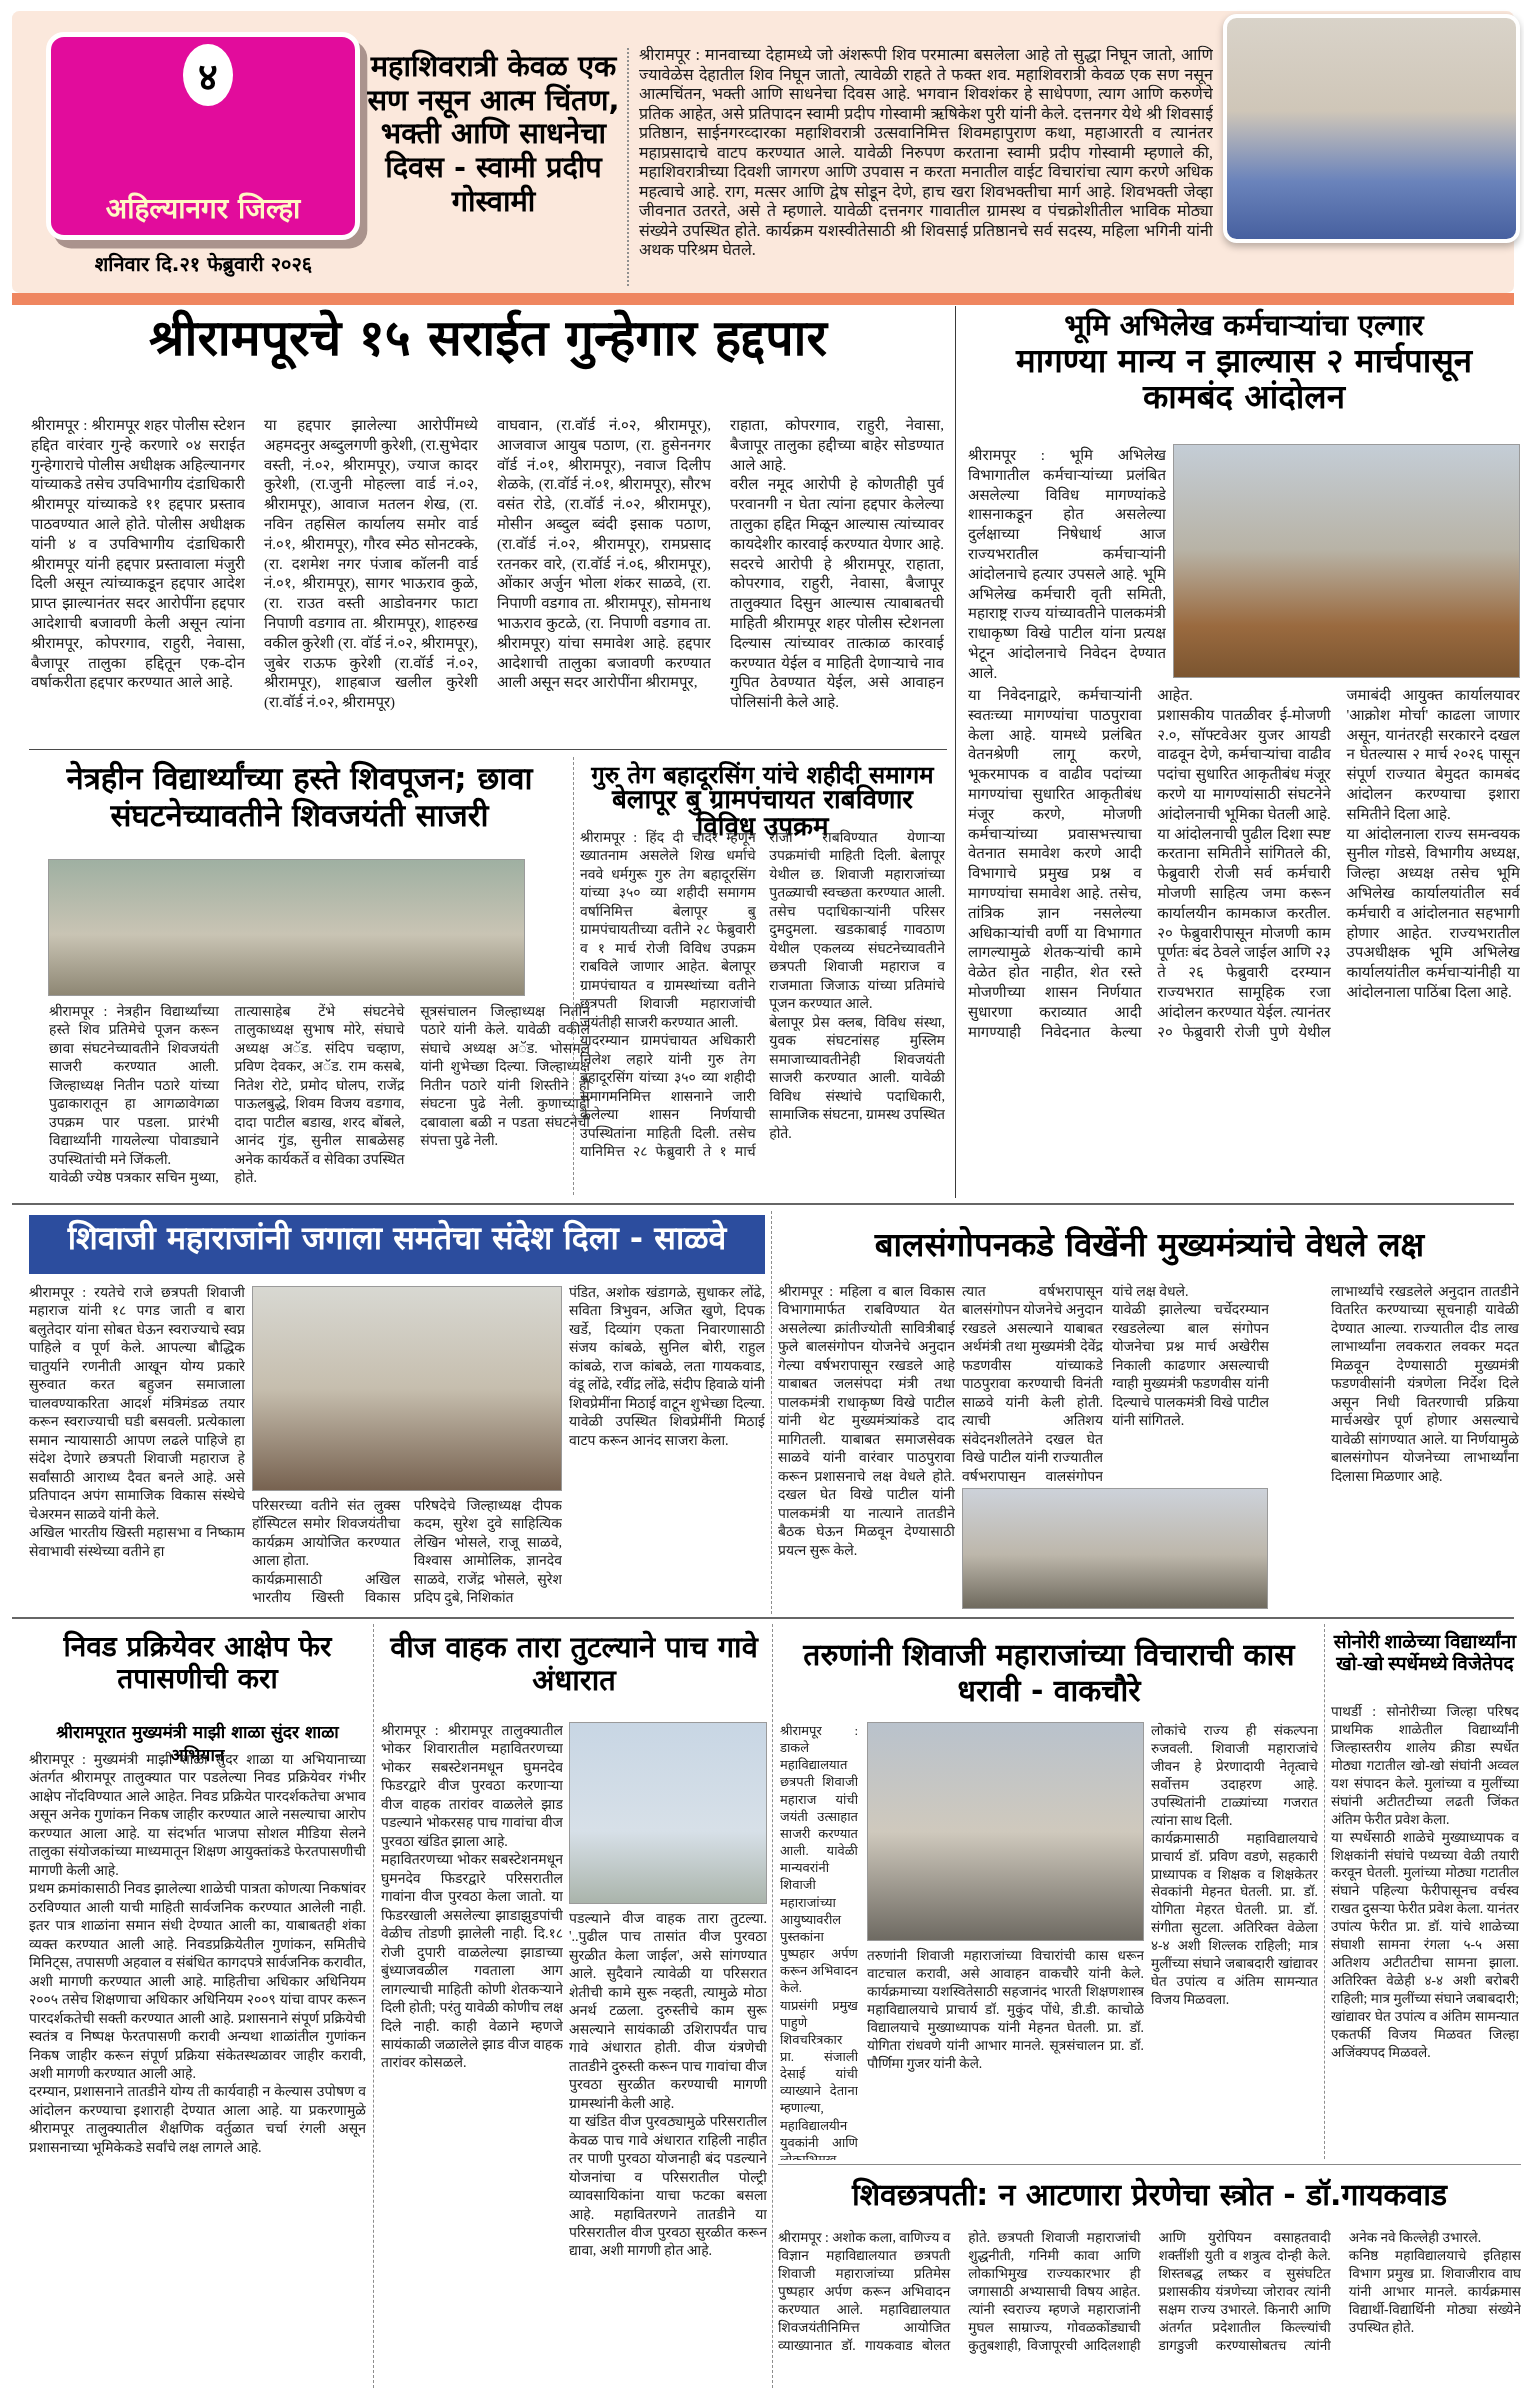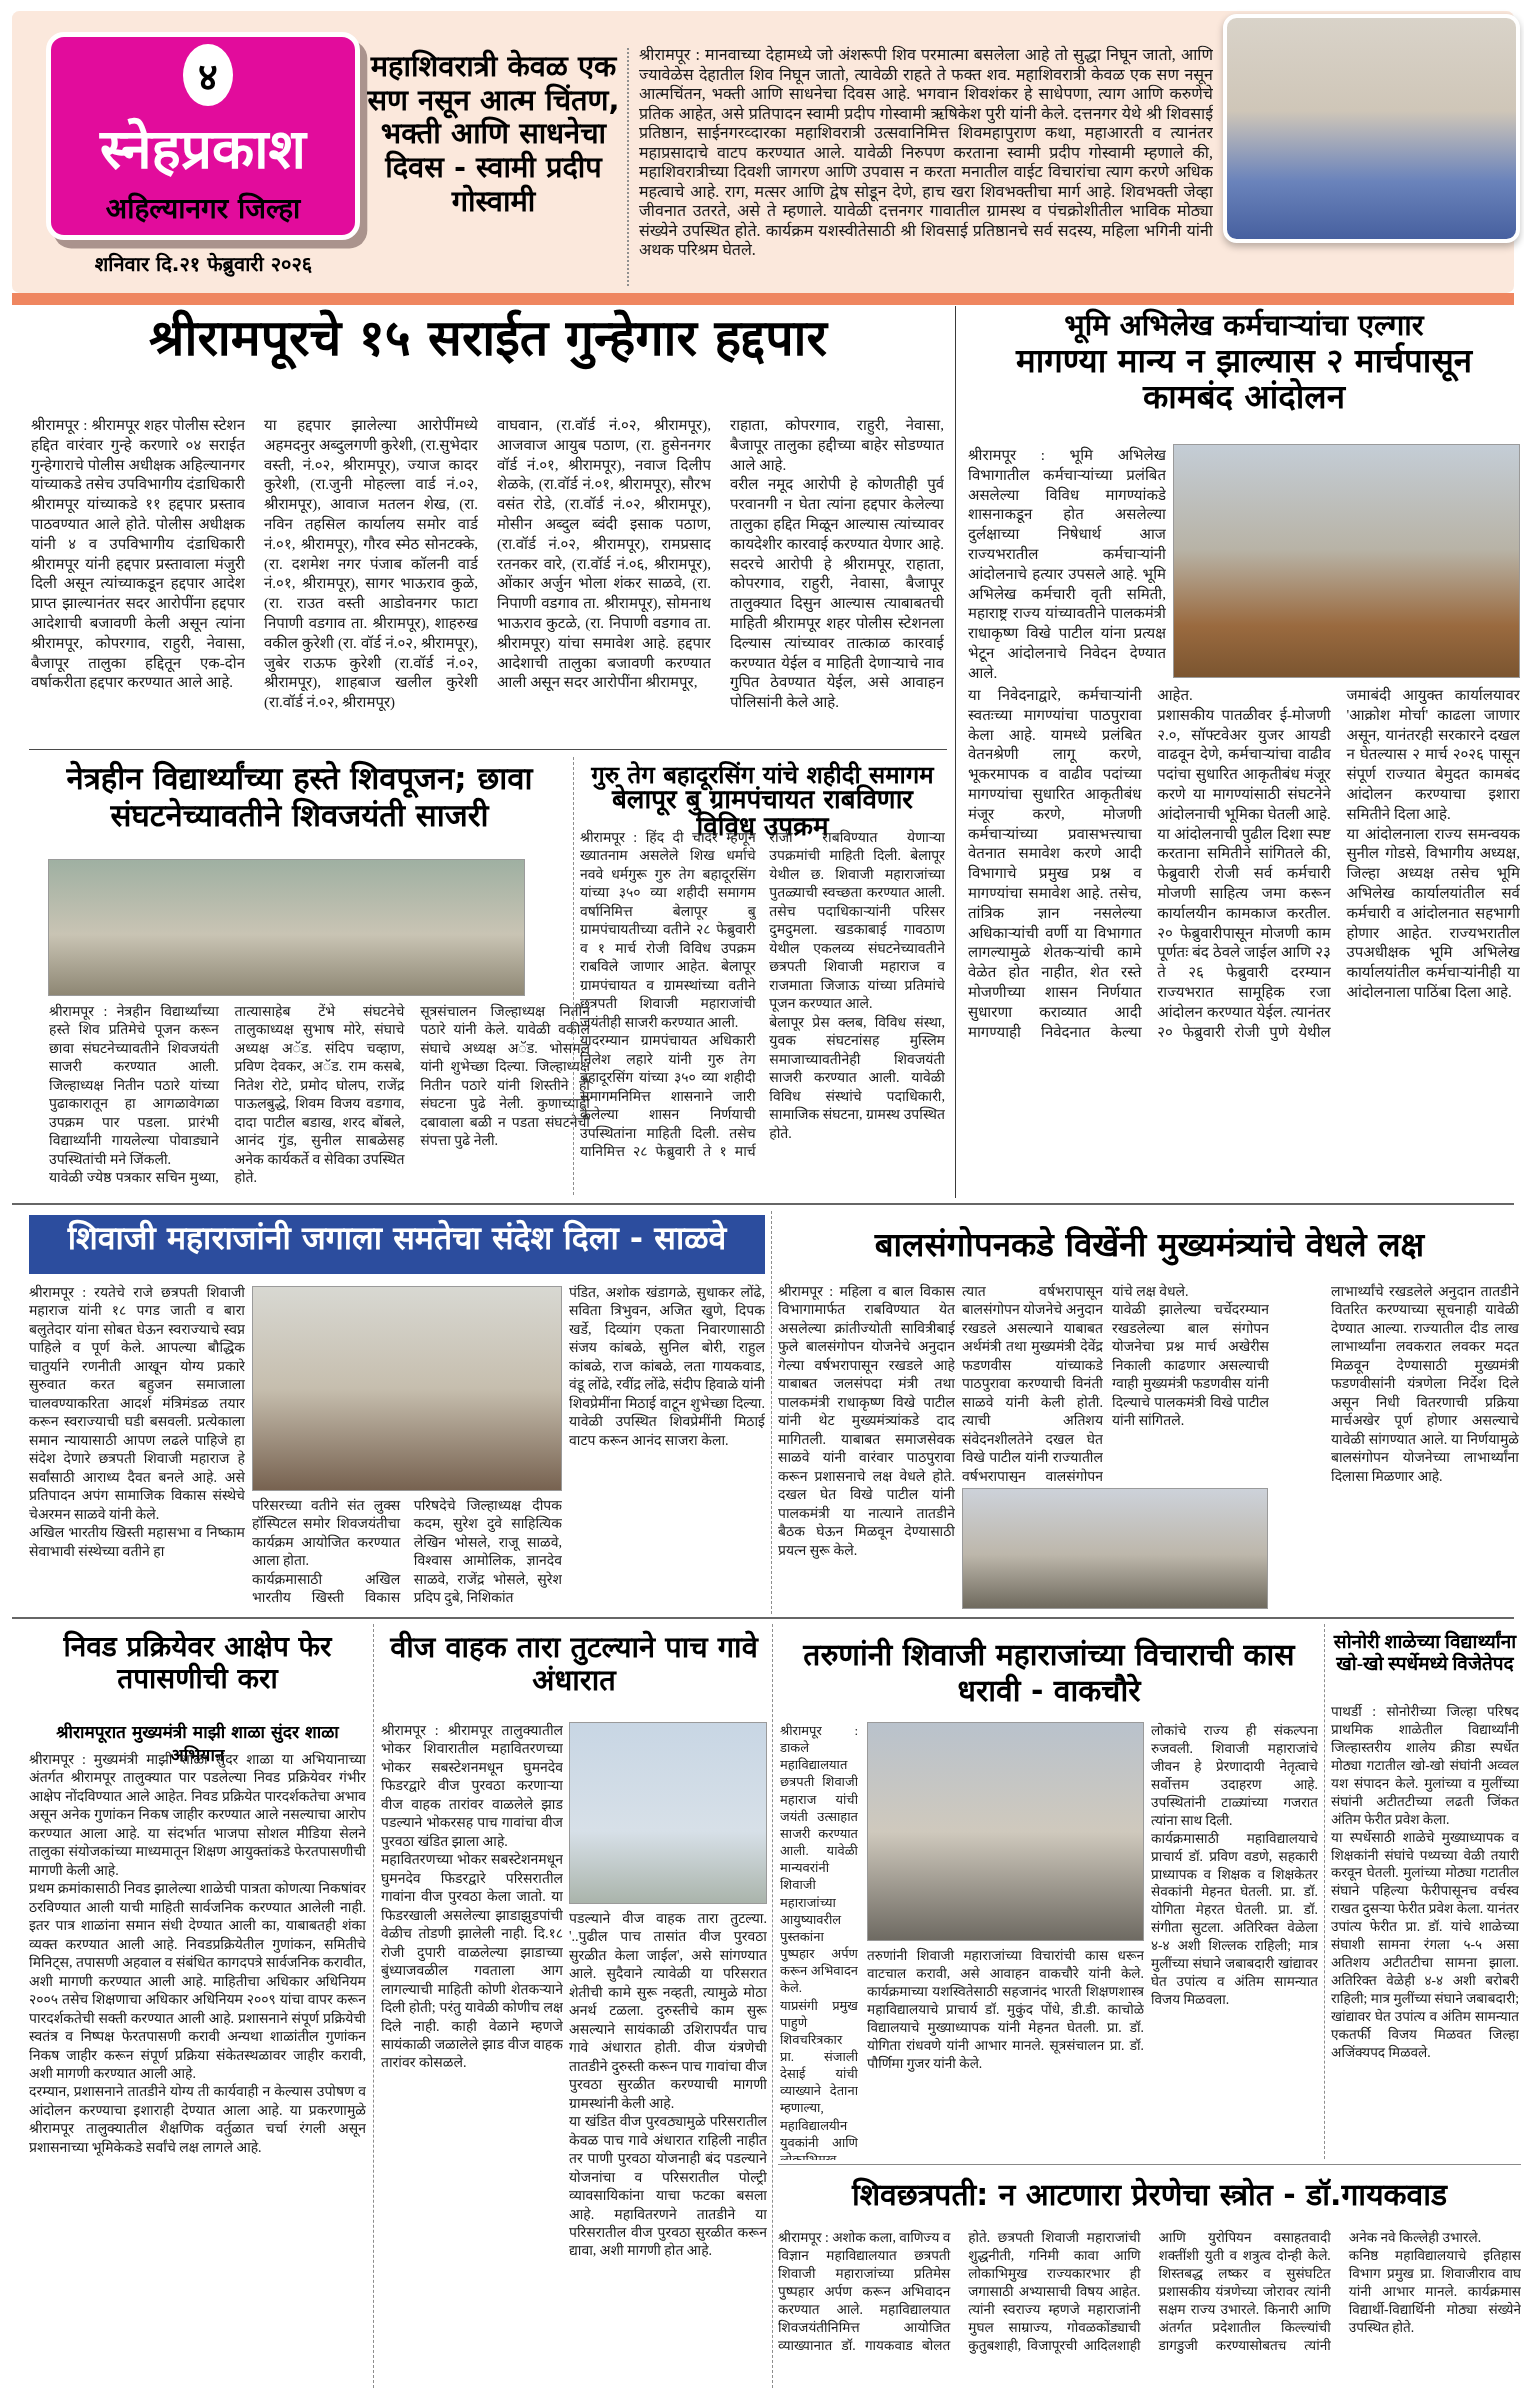--- a/index.html
+++ b/index.html
@@ -33,22 +33,21 @@
 </style>
 </head>
 <body>
 
 <div class="abs cream" style="left:11.5px;top:10.5px;width:1502px;height:282px;"></div>
 
 <div class="abs mast" style="left:46px;top:32px;width:314px;height:208px;">
   <div class="abs oval" style="left:132px;top:7.3px;width:50px;height:62px;">
     <span class="hd" style="font-size:38px;color:#000;">४</span>
   </div>
-  <div class="abs hd" style="left:0;top:72px;width:100%;font-size:55px;color:#fff;">स्नेहप्रकाश</div>
-  <div class="abs hd" style="left:0;top:151px;width:100%;font-size:28px;color:#000000;">अहिल्यानगर जिल्हा</div>
+  <div class="abs hd" style="left:0;top:151px;width:100%;font-size:28px;color:#fef9c3;">अहिल्यानगर जिल्हा</div>
 </div>
 
 <div class="abs hd" style="left:31px;top:250px;width:345px;font-size:20px;">शनिवार दि.२१ फेब्रुवारी २०२६</div>
 
 <div class="abs hd" style="left:366px;top:50px;width:255px;height:235px;font-size:29px;line-height:1.16;">महाशिवरात्री केवळ एक सण नसून आत्म चिंतण, भक्ती आणि साधनेचा दिवस - स्वामी प्रदीप गोस्वामी</div>
 
 <div class="abs dotv" style="left:627px;top:48px;height:238px;"></div>
 
 <div class="abs txt" style="left:639px;top:45px;width:574px;height:246px;font-size:16px;line-height:1.22;overflow:hidden;">श्रीरामपूर : मानवाच्या देहामध्ये जो अंशरूपी शिव परमात्मा बसलेला आहे तो सुद्धा निघून जातो, आणि ज्यावेळेस देहातील शिव निघून जातो, त्यावेळी राहते ते फक्त शव. महाशिवरात्री केवळ एक सण नसून आत्मचिंतन, भक्ती आणि साधनेचा दिवस आहे. भगवान शिवशंकर हे साधेपणा, त्याग आणि करुणेचे प्रतिक आहेत, असे प्रतिपादन स्वामी प्रदीप गोस्वामी ऋषिकेश पुरी यांनी केले. दत्तनगर येथे श्री शिवसाई प्रतिष्ठान, साईनगरव्दारका महाशिवरात्री उत्सवानिमित्त शिवमहापुराण कथा, महाआरती व त्यानंतर महाप्रसादाचे वाटप करण्यात आले. यावेळी निरुपण करताना स्वामी प्रदीप गोस्वामी म्हणाले की, महाशिवरात्रीच्या दिवशी जागरण आणि उपवास न करता मनातील वाईट विचारांचा त्याग करणे अधिक महत्वाचे आहे. राग, मत्सर आणि द्वेष सोडून देणे, हाच खरा शिवभक्तीचा मार्ग आहे. शिवभक्ती जेव्हा जीवनात उतरते, असे ते म्हणाले. यावेळी दत्तनगर गावातील ग्रामस्थ व पंचक्रोशीतील भाविक मोठ्या संख्येने उपस्थित होते. कार्यक्रम यशस्वीतेसाठी श्री शिवसाई प्रतिष्ठानचे सर्व सदस्य, महिला भगिनी यांनी अथक परिश्रम घेतले.</div>
 

